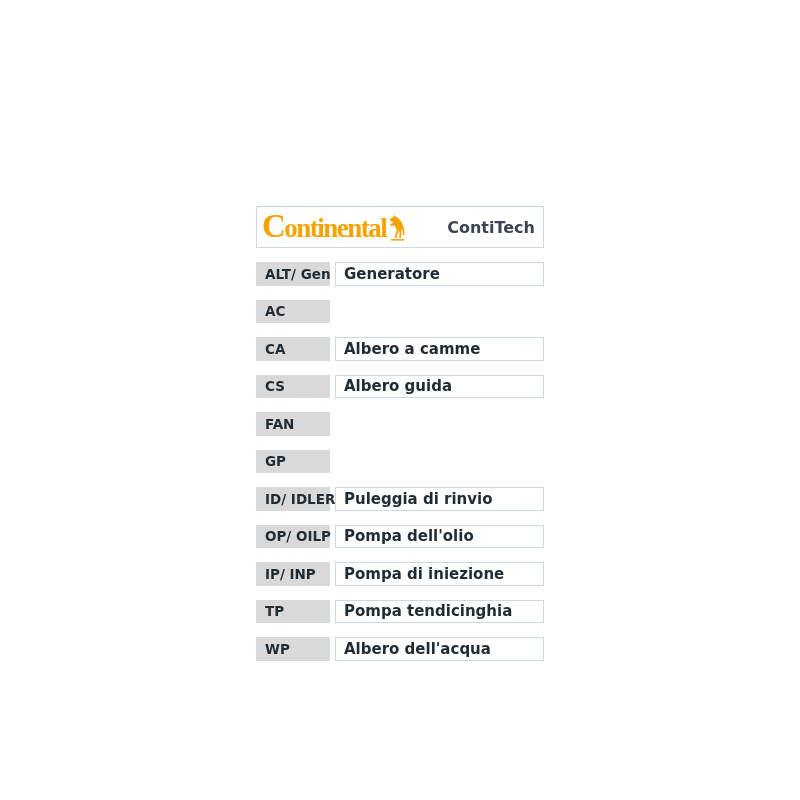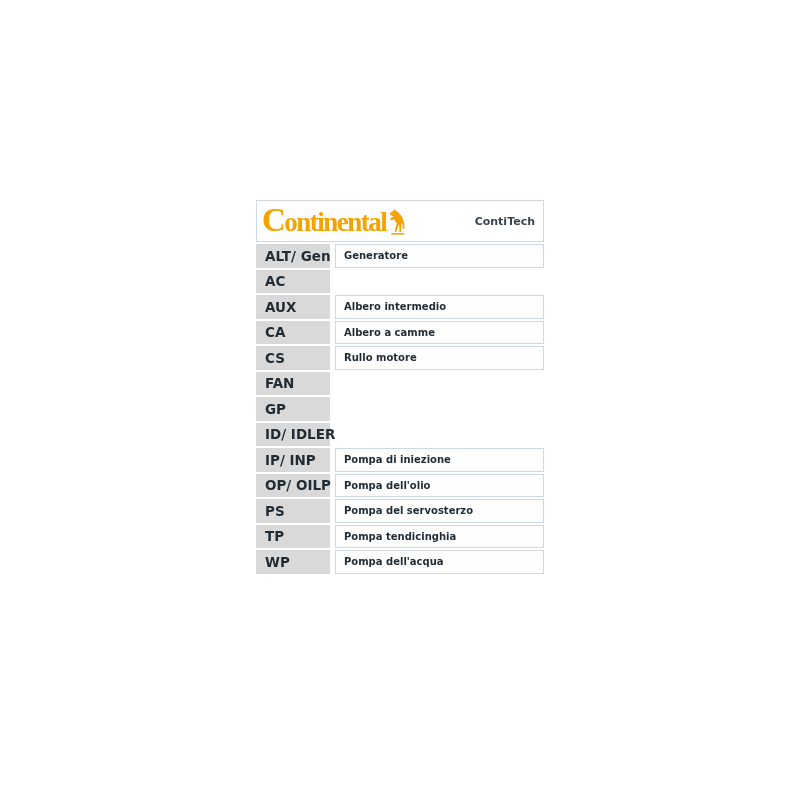--- a/index.html
+++ b/index.html
@@ -17,21 +17,21 @@
   .page {
     position: relative;
     width: 800px;
     height: 800px;
     background: #ffffff;
     overflow: hidden;
   }
   .legend-table {
     position: absolute;
     left: 256px;
-    top: 200px;
+    top: 206px;
     width: 288px;
   }
   .brand-row {
     box-sizing: border-box;
     height: 42px;
     border: 1px solid var(--border);
     background: #ffffff;
     display: flex;
     align-items: center;
     justify-content: space-between;
@@ -54,29 +54,29 @@
   .wordmark::first-letter {
     font-size: 33px;
   }
   .horse {
     display: block;
     margin-left: 3px;
     margin-bottom: 1px;
     line-height: 0;
   }
   .contitech {
-    font-size: 11px;
+    font-size: 16px;
     font-weight: bold;
     color: #3a4450;
     white-space: nowrap;
   }
   .rows { width: 100%; }
   .row {
     display: flex;
-    margin-top: 2px;
+    margin-top: 14px;
     height: 23.5px;
   }
   .abbr {
     box-sizing: border-box;
     width: 74px;
     flex: 0 0 74px;
     background: var(--abbr-bg);
     color: var(--text);
     font-weight: bold;
     font-size: 13.5px;
@@ -86,21 +86,21 @@
     white-space: nowrap;
   }
   .desc {
     box-sizing: border-box;
     flex: 1;
     margin-left: 5px;
     background: #fefefe;
     border: 1px solid var(--border);
     color: var(--text);
     font-weight: bold;
-    font-size: 10px;
+    font-size: 15px;
     display: flex;
     align-items: center;
     padding-left: 8px;
     white-space: nowrap;
   }
 </style>
 </head>
 <body>
 
 <div class="page">
@@ -130,67 +130,60 @@
     <div class="rows">
   <div class="row">
     <div class="abbr">ALT/ Gen</div>
     <div class="desc">Generatore</div>
   </div>
 
   <div class="row">
     <div class="abbr">AC</div>
   </div>
 
-  <div class="row">
-    <div class="abbr">AUX</div>
-    <div class="desc">Albero intermedio</div>
-  </div>
 
 
   <div class="row">
     <div class="abbr">CA</div>
     <div class="desc">Albero a camme</div>
   </div>
 
   <div class="row">
     <div class="abbr">CS</div>
-    <div class="desc">Rullo motore</div>
+    <div class="desc">Albero guida</div>
   </div>
 
   <div class="row">
     <div class="abbr">FAN</div>
   </div>
 
   <div class="row">
     <div class="abbr">GP</div>
   </div>
 
   <div class="row">
     <div class="abbr">ID/ IDLER</div>
-  </div>
-
-  <div class="row">
-    <div class="abbr">IP/ INP</div>
-    <div class="desc">Pompa di iniezione</div>
+    <div class="desc">Puleggia di rinvio</div>
   </div>
 
   <div class="row">
     <div class="abbr">OP/ OILP</div>
     <div class="desc">Pompa dell'olio</div>
   </div>
 
   <div class="row">
-    <div class="abbr">PS</div>
-    <div class="desc">Pompa del servosterzo</div>
+    <div class="abbr">IP/ INP</div>
+    <div class="desc">Pompa di iniezione</div>
   </div>
+
 
   <div class="row">
     <div class="abbr">TP</div>
     <div class="desc">Pompa tendicinghia</div>
   </div>
 
   <div class="row">
     <div class="abbr">WP</div>
-    <div class="desc">Pompa dell'acqua</div>
+    <div class="desc">Albero dell'acqua</div>
   </div>
 </div>
   </div>
 </div>
 
 </body></html>

